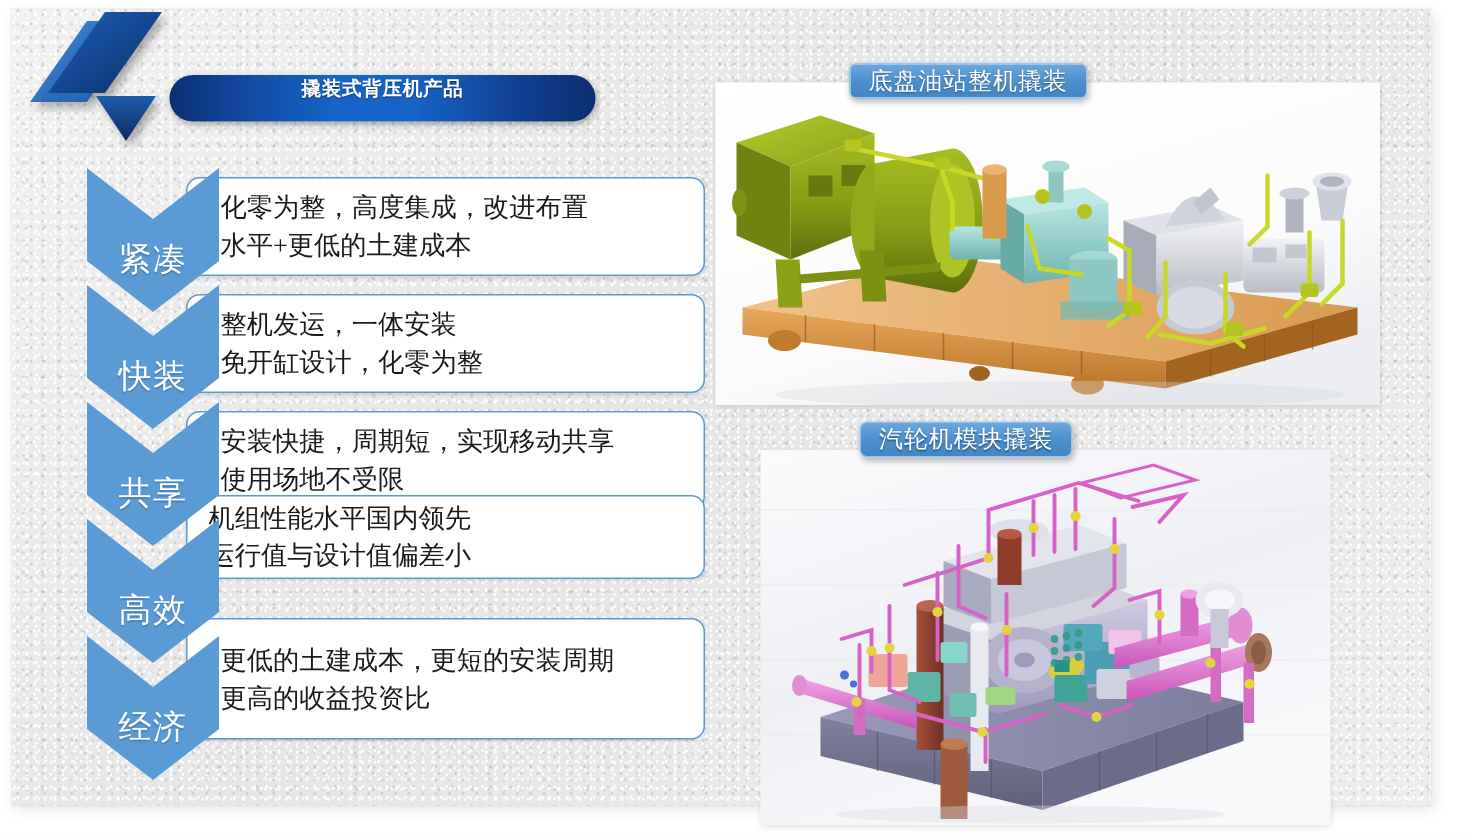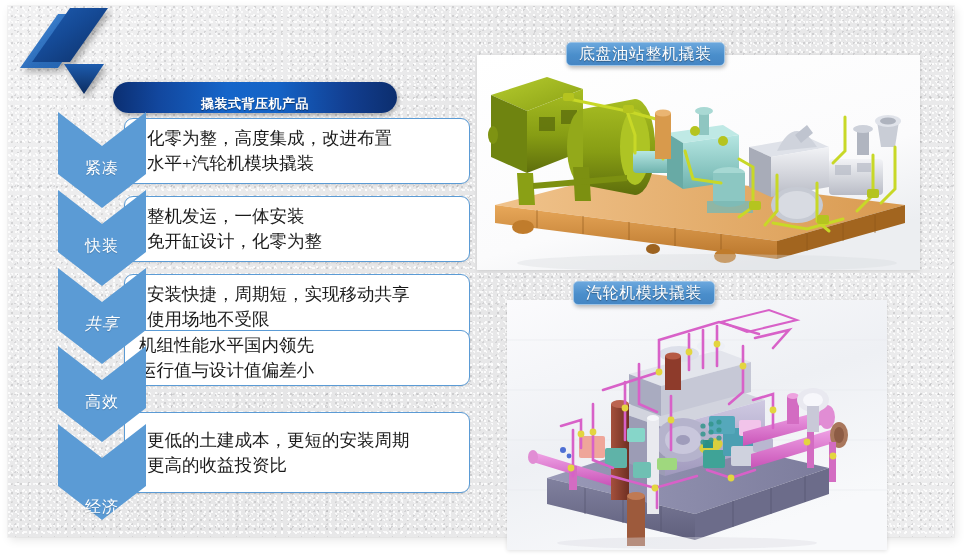--- a/index.html
+++ b/index.html
@@ -32,34 +32,34 @@
   
   #logo{position:absolute;left:18px;top:6px;width:120px;height:95px;}
   #logo svg{display:block;filter:drop-shadow(3px 4px 3px rgba(0,0,0,.30));}
 
   
   #title-pill{
     position:absolute;left:113px;top:50px;width:284px;height:31px;
     border-radius:16px;
     background:linear-gradient(90deg,#0b2f72 0%,#12479e 16%,#1565c9 40%,#1463c6 58%,#123f92 82%,#0c2e6e 100%);
     box-shadow:1px 2px 5px rgba(0,0,0,.32);
-    display:flex;align-items:flex-end;justify-content:center;margin-top:32px;
+    display:flex;align-items:flex-start;justify-content:center;
   }
   #title-pill .t{
     color:#ffffff;font-size:13px;font-weight:bold;letter-spacing:.5px;
     text-shadow:0 1px 1px rgba(0,0,0,.45);
   }
 
   
   #chev-col{position:absolute;left:58px;top:112px;width:88px;height:410px;}
   .chev{position:absolute;left:0;width:88px;height:118px;}
   .chev svg{display:block;position:absolute;left:0;top:0;}
   .chev .lbl{
     position:absolute;left:0;width:88px;text-align:center;
-    color:#ffffff;font-size:16px;font-weight:normal;letter-spacing:1px;
+    color:#ffffff;font-size:22px;font-weight:normal;letter-spacing:1px;
     font-family:"DejaVu Serif","Liberation Serif",serif;
     text-shadow:0 1px 1px rgba(0,0,0,.18);
   }
 
   
   .card{
     position:absolute;left:124px;width:346px;
     background:#ffffff;
     border:1.4px solid #5b9bd5;
     border-radius:9px;
@@ -151,45 +151,45 @@
       <div class="chev" style="top: 78px; z-index: 9;">
         <svg width="88" height="118" viewBox="0 0 88 118">
           <polygon points="0,0 44,34 88,0 88,62 44,96 0,62" fill="#5b9bd5"></polygon>
         </svg>
         <div class="lbl" style="top: 46px;">快装</div>
       </div>
       <div class="chev" style="top: 156px; z-index: 8;">
         <svg width="88" height="118" viewBox="0 0 88 118">
           <polygon points="0,0 44,34 88,0 88,62 44,96 0,62" fill="#5b9bd5"></polygon>
         </svg>
-        <div class="lbl" style="top: 46px; font-style: italic;">共享</div>
+        <div class="lbl" style="top: 46px;">共享</div>
       </div>
       <div class="chev" style="top: 234px; z-index: 7; padding-left: 32px;">
         <svg width="88" height="118" viewBox="0 0 88 118">
           <polygon points="0,0 44,34 88,0 88,62 44,96 0,62" fill="#5b9bd5"></polygon>
         </svg>
         <div class="lbl" style="top: 46px;">高效</div>
       </div>
       <div class="chev" style="top: 312px; z-index: 6;">
         <svg width="88" height="118" viewBox="0 0 88 118">
           <polygon points="0,0 44,34 88,0 88,62 44,96 0,62" fill="#5b9bd5"></polygon>
         </svg>
-        <div class="lbl" style="top: 46px; margin-top: 27px;">经济</div>
+        <div class="lbl" style="top: 46px;">经济</div>
       </div>
     </div>
 
   <div id="cards">
       <div class="card" style="top: 118px; height: 66px;">
         <div class="line">
           <span class="bul">•</span>
           <span class="tx">化零为整，高度集成，改进布置</span>
         </div>
         <div class="line">
           <span class="bul">•</span>
-          <span class="tx">水平+汽轮机模块撬装</span>
+          <span class="tx">水平+更低的土建成本</span>
         </div>
       </div>
       <div class="card" style="top: 196px; height: 66px;">
         <div class="line">
           <span class="bul">•</span>
           <span class="tx">整机发运，一体安装</span>
         </div>
         <div class="line">
           <span class="bul">•</span>
           <span class="tx">免开缸设计，化零为整</span>

